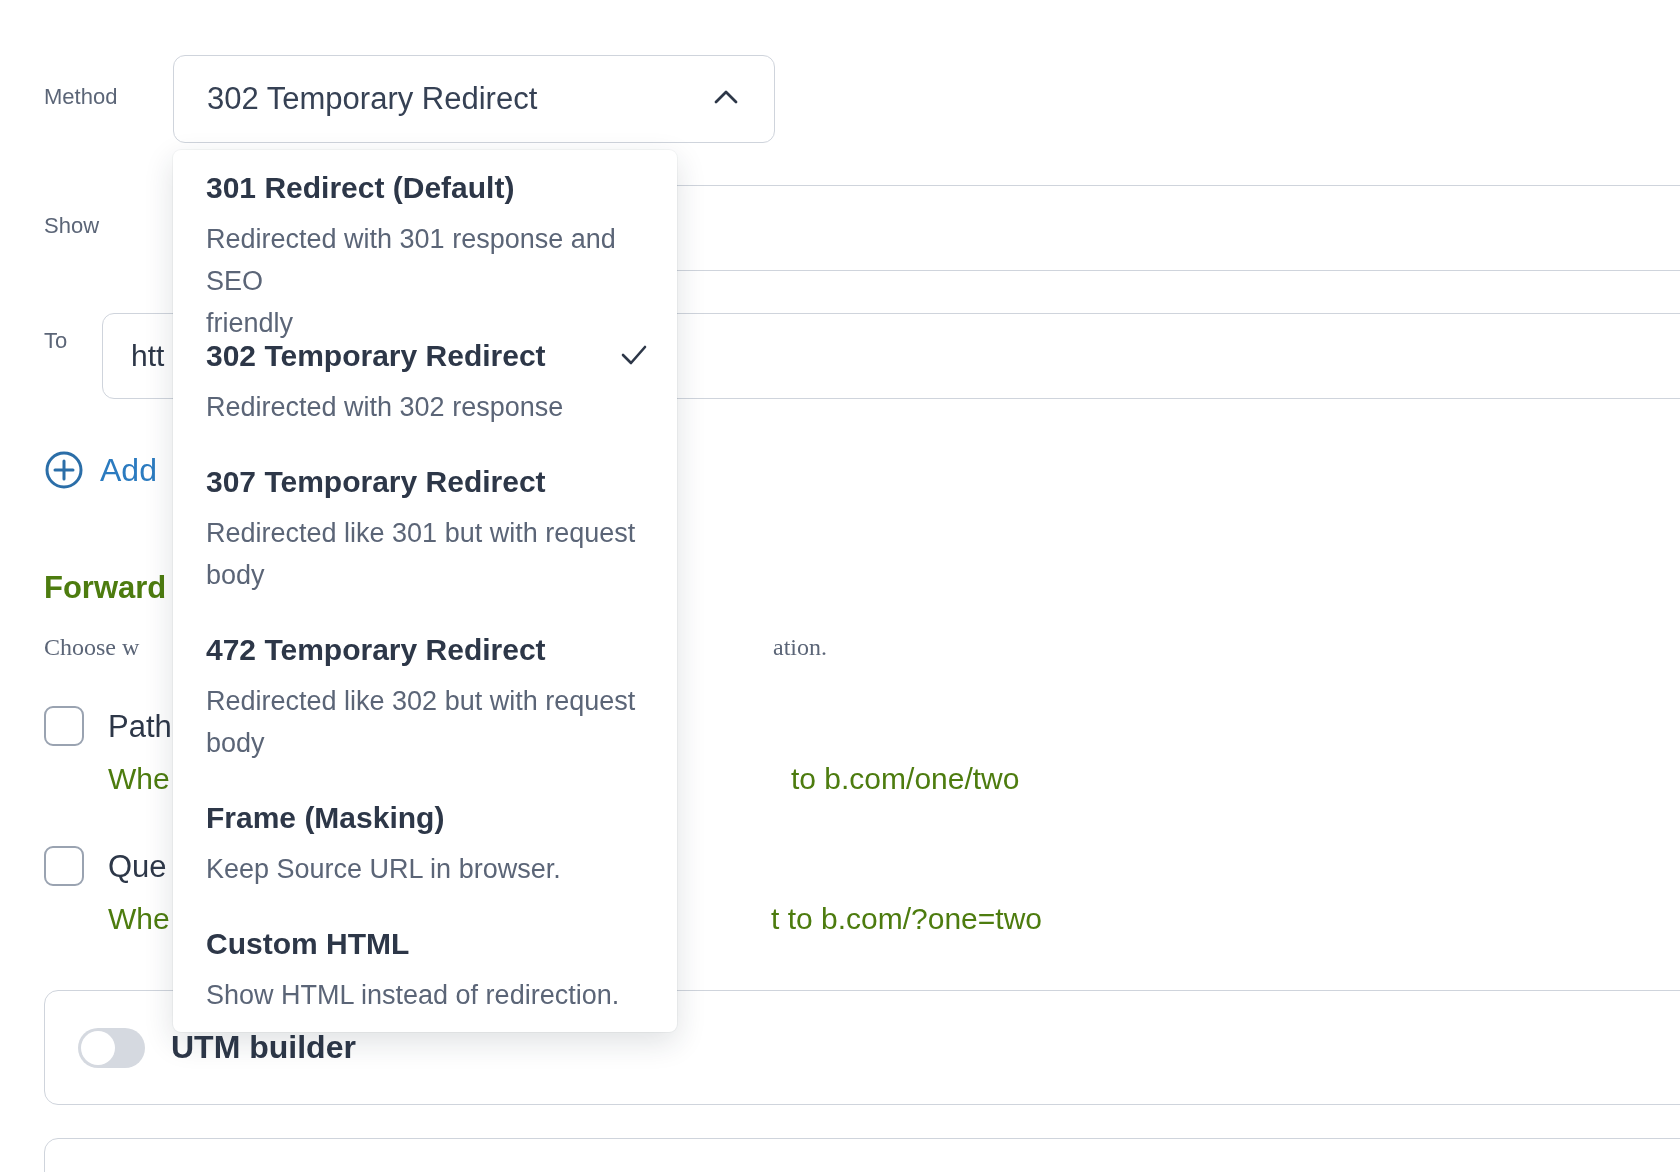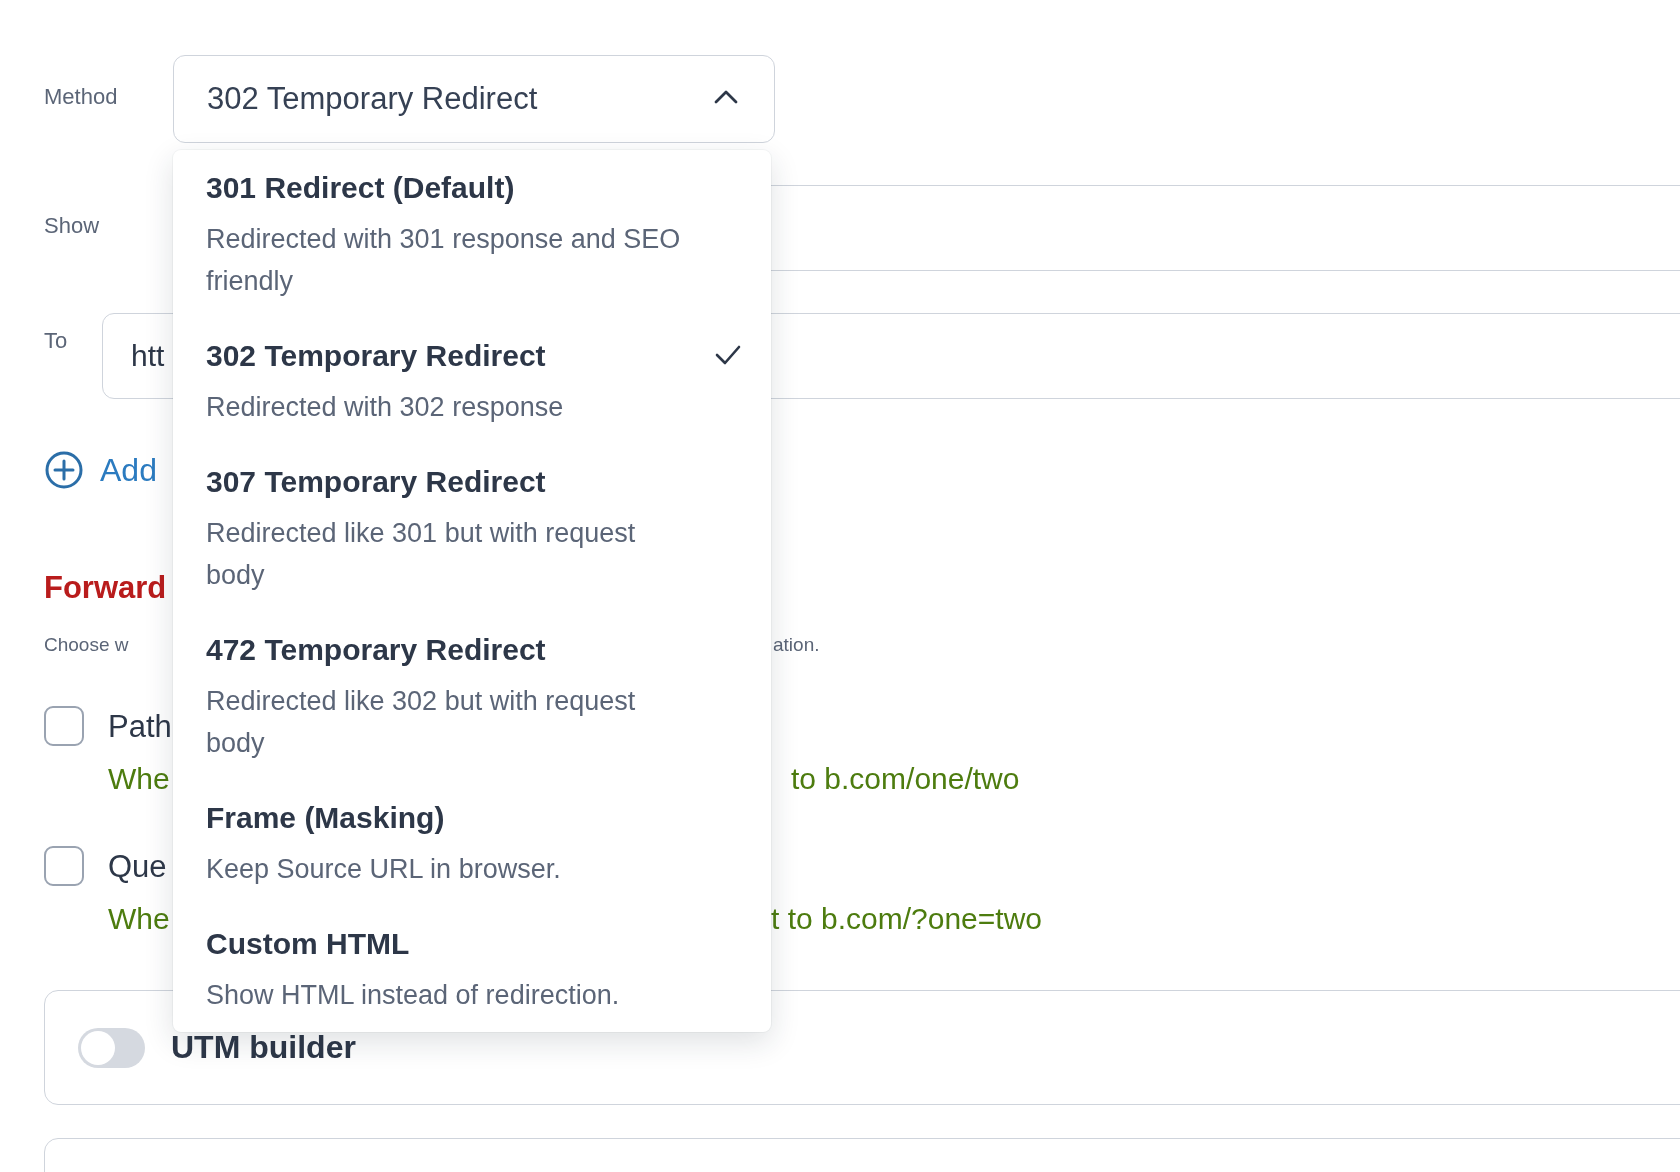--- a/index.html
+++ b/index.html
@@ -29,22 +29,22 @@
   .to-input {
     left: 102px; top: 313px; width: 1600px; height: 86px;
     border: 1.5px solid #cfd4dc; border-radius: 12px;
     display: flex; align-items: center; padding-left: 28px;
     font-size: 30px; color: #2d3748; overflow: hidden;
   }
 
   .add-btn { left: 44px; top: 450px; display: flex; align-items: center; gap: 16px; color: #2b7bc0; font-size: 32px; font-weight: normal; }
   .add-btn svg { width: 40px; height: 40px; }
 
-  .forward-title { left: 44px; top: 570px; font-size: 31px; font-weight: bold; color: #b91c1c; }
-  .forward-desc { left: 44px; top: 634px; font-size: 19px; color: #5b6577; white-space: nowrap; }
+  .forward-title { left: 44px; top: 570px; font-size: 31px; font-weight: bold; color: #4d7c0f; }
+  .forward-desc { left: 44px; top: 634px; font-size: 24px; color: #5b6577; white-space: nowrap; font-family: Liberation Serif, serif; }
 
   .checkbox { width: 40px; height: 40px; border: 2px solid #9aa3b1; border-radius: 9px; background: #fff; }
   .opt-title { font-size: 31px; color: #2d3748; white-space: nowrap; }
   .opt-desc { font-size: 30px; color: #4d7c0f; white-space: nowrap; }
 
   .utm-card {
     left: 44px; top: 990px; width: 1680px; height: 115px;
     border: 1.5px solid #cfd4dc; border-radius: 14px;
   }
   .toggle {
@@ -53,21 +53,21 @@
   }
   .toggle .knob { position: absolute; left: 3px; top: 3px; width: 34px; height: 34px; border-radius: 50%; background: #fff; }
   .utm-label { position: absolute; left: 126px; top: 38px; font-size: 32px; font-weight: bold; color: #2d3748; }
   .next-card {
     left: 44px; top: 1138px; width: 1680px; height: 120px;
     border: 1.5px solid #cfd4dc; border-radius: 14px;
   }
 
   
   .dropdown {
-    left: 173px; top: 150px; width: 598px; height: 882px;
+    left: 173px; top: 150px; width: 504px; height: 882px;
     background: #fff; border-radius: 8px;
     box-shadow: 0 10px 30px rgba(30,40,60,0.14), 0 0 0 1px rgba(30,40,60,0.04);
     z-index: 10;
   }
   .dd-item { position: absolute; left: 33px; right: 30px; }
   .dd-title { font-size: 30px; font-weight: bold; color: #2d3748; line-height: 40px; }
   .dd-desc { font-size: 27px; color: #5b6577; line-height: 42px; margin-top: 10px; }
   .dd-check { position: absolute; right: 0; top: 8px; width: 26px; height: 22px; }
 </style>
 </head>

